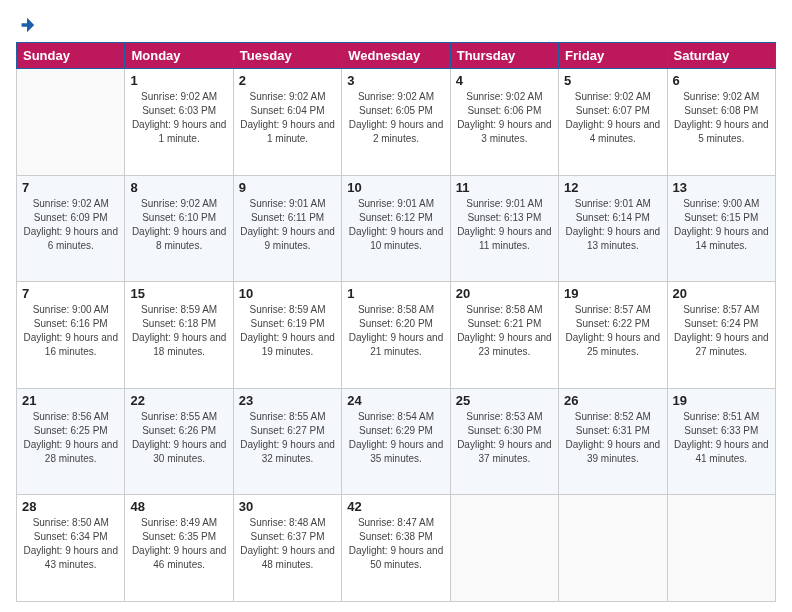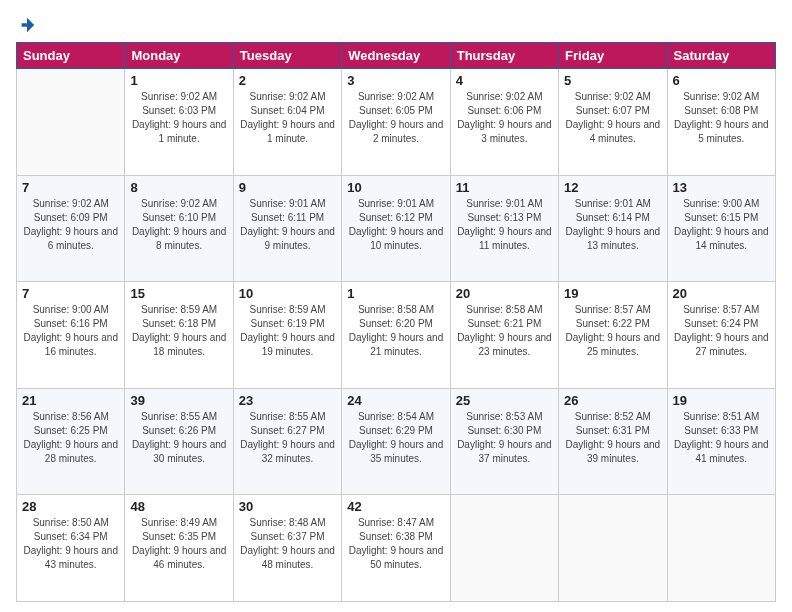--- a/index.html
+++ b/index.html
@@ -221,21 +221,21 @@
             <div class="day-num">20</div>
             <div class="day-info">Sunrise: 8:57 AM<br>Sunset: 6:24 PM<br>Daylight: 9 hours and 27 minutes.</div>
           </td>
         </tr>
         <tr class="row-alt">
           <td>
             <div class="day-num">21</div>
             <div class="day-info">Sunrise: 8:56 AM<br>Sunset: 6:25 PM<br>Daylight: 9 hours and 28 minutes.</div>
           </td>
           <td>
-            <div class="day-num">39</div>
+            <div class="day-num">22</div>
             <div class="day-info">Sunrise: 8:55 AM<br>Sunset: 6:26 PM<br>Daylight: 9 hours and 30 minutes.</div>
           </td>
           <td>
             <div class="day-num">23</div>
             <div class="day-info">Sunrise: 8:55 AM<br>Sunset: 6:27 PM<br>Daylight: 9 hours and 32 minutes.</div>
           </td>
           <td>
             <div class="day-num">24</div>
             <div class="day-info">Sunrise: 8:54 AM<br>Sunset: 6:29 PM<br>Daylight: 9 hours and 35 minutes.</div>
           </td>

